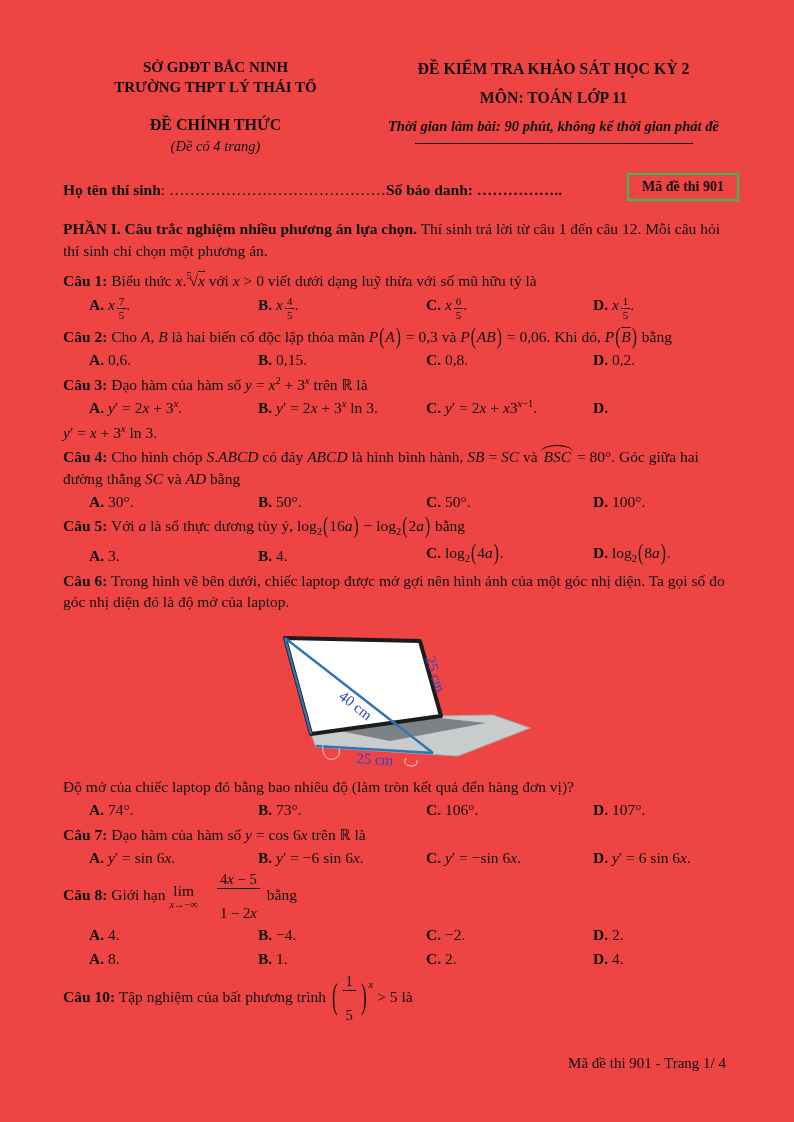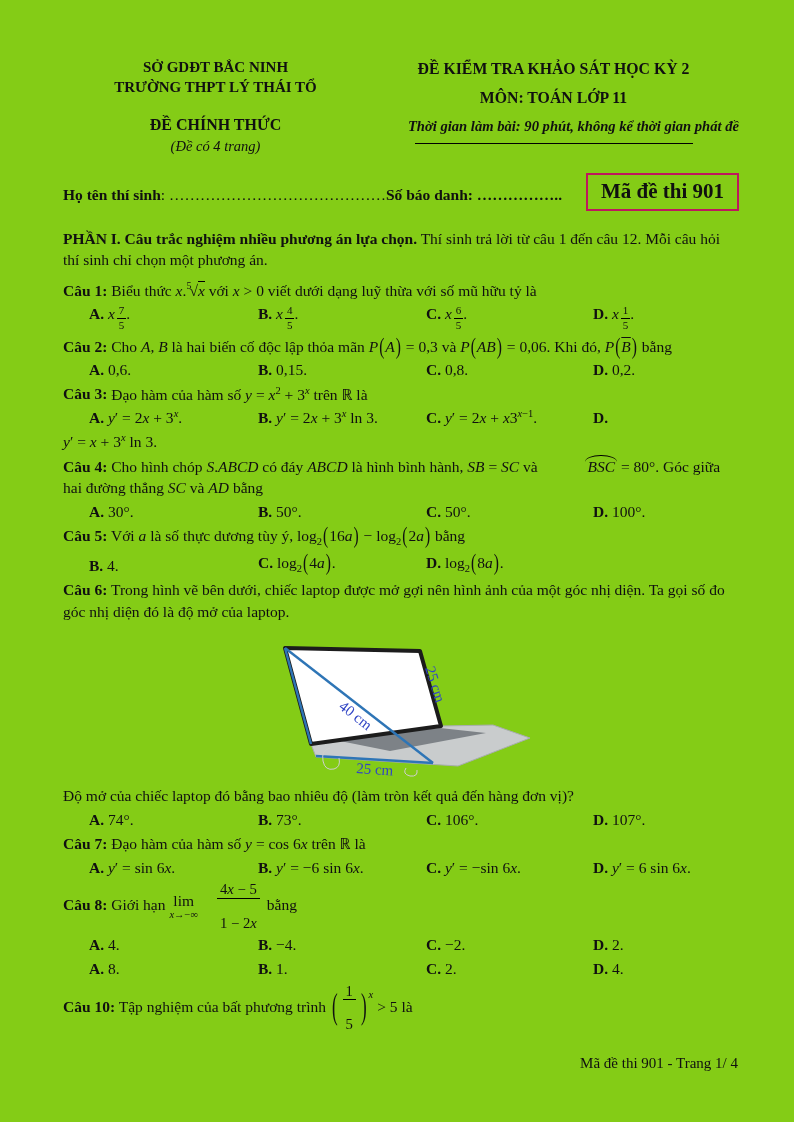--- a/index.html
+++ b/index.html
@@ -1,69 +1,69 @@
 <!DOCTYPE html>
 <html style="--fig-line: #2e75b6; --fig-label: #3145c5;"><head>
 <meta charset="utf-8">
 <style>
   html,body { margin:0; padding:0; background:#888; }
   .page {
-    width:794px; height:1122px; margin:0 auto; background:#84cc16;
+    width:794px; height:1122px; margin:0 auto; background:#ef4444;
     font-family:"Liberation Serif", serif; font-size:15.5px; color:#101010;
     padding:58px 55px 0 63px; box-sizing:border-box; position:relative; line-height:1.38;
   }
   b, .b { font-weight:bold; }
 
   
   .hdr { display:flex; }
   .h-left { width:305px; text-align:center; }
   .h-right { flex:1; text-align:center; }
   .h-left .l1, .h-left .l2 { font-weight:bold; font-size:15px; line-height:1.3; }
   .h-left .l3 { font-weight:bold; font-size:16px; margin-top:17px; }
   .h-left .l4 { font-style:italic; font-size:14.5px; }
   .h-right .r1 { font-weight:bold; font-size:15.8px; }
   .h-right .r2 { font-weight:bold; font-size:15.8px; margin-top:7px; }
-  .h-right .r3 { font-weight:bold; font-style:italic; font-size:14.6px; margin-top:7px;text-align:right; }
+  .h-right .r3 { font-weight:bold; font-style:italic; font-size:14.6px; margin-top:7px; }
   .h-rule { width:278px; border-top:1.6px solid #000; margin:7px auto 0; }
 
   
   .cand { display:flex; justify-content:space-between; align-items:center; margin-top:22px; }
-  .code-box { border:2px solid #be185d; padding:2px 13px 3px; font-weight:bold; font-size:21px; margin-top:-5px; }
+  .code-box { border:2px solid #22c55e; padding:2px 13px 3px; font-weight:bold; font-size:14px; margin-top:-5px; }
 
   .part { margin:17px 0 8px; }
 
   .question { margin-bottom:3px; }
   .question p { margin:2px 0; }
   .opts { display:grid; grid-template-columns:169px 168px 167px 1fr; padding-left:26px; margin:2px 0 3px; align-items:end; }
   .okey { font-weight:bold; }
   .q-cont { padding-left:0; }
 
   
   sup { font-size:10.5px; }
   sub { font-size:10.5px; }
   .sfrac { display:inline-flex; flex-direction:column; align-items:center; font-size:11px; line-height:1.25; vertical-align:5px; margin-left:2px; }
   .sfrac .n { border-bottom:1px solid #000; padding:0 2px; }
   .dfrac { display:inline-flex; flex-direction:column; align-items:center; font-size:0.95em; line-height:1.15; vertical-align:middle; margin:0 3px;gap:16px; }
   .dfrac .n { border-bottom:1px solid #000; padding:0 3px; }
   .bp { display:inline-block; transform:scaleY(1.45); margin:0 1px; }
   .bigp { display:inline-block; transform:scaleY(2.1); margin:0 2px; font-size:1.1em; }
   .hexp { font-size:10.5px; vertical-align:14px; }
   .bar { text-decoration:overline; }
-  .hat { position:relative; padding:0 2px;margin-left:44px; }
+  .hat { position:relative; padding:0 2px; }
   .hat::before { content:''; position:absolute; left:0; right:0; top:-3px; height:6px;
     border-top:1.4px solid #000; border-radius:50% 50% 0 0 / 100% 100% 0 0; }
   .ridx { font-size:10px; vertical-align:7px; margin-right:-2px; }
   .rad { border-top:1px solid #000; }
   .lim { display:inline-flex; flex-direction:column; align-items:center; line-height:1.05; vertical-align:middle; margin-right:16px; }
   .lim .limsub { font-size:10.5px; }
 
   .fig-slot { margin:4px 0 2px 215px; }
   .figlab { font-family:"Liberation Serif", serif; font-size:15px; fill:var(--fig-label,#3145c5); }
 
-  .footer { position:absolute; right:56px; bottom:48px; font-size:15px; }
+  .footer { position:absolute; right:68px; bottom:48px; font-size:15px; }
 </style>
 </head>
 <body>
 
 <div class="page">
 
   <div class="hdr">
     <div class="h-left">
       <div class="l1">SỞ GDĐT BẮC NINH</div>
       <div class="l2">TRƯỜNG THPT LÝ THÁI TỔ</div>
@@ -141,20 +141,21 @@
           <span class="opt"><b class="okey">B. </b><span>50°.</span></span>
           <span class="opt"><b class="okey">C. </b><span>50°.</span></span>
           <span class="opt"><b class="okey">D. </b><span>100°.</span></span>
         </div>
 
   </div>
       <div class="question">
     <p class="q-body"><b class="q-label">Câu 5:</b> <span class="q-text">Với <i>a</i> là số thực dương tùy ý, log<sub>2</sub><span class="bp">(</span>16<i>a</i><span class="bp">)</span> − log<sub>2</sub><span class="bp">(</span>2<i>a</i><span class="bp">)</span> bằng</span></p>
 
     <div class="opts">
+          <span class="opt"><b class="okey">A. </b><span>3.</span></span>
           <span class="opt"><b class="okey">B. </b><span>4.</span></span>
           <span class="opt"><b class="okey">C. </b><span>log<sub>2</sub><span class="bp">(</span>4<i>a</i><span class="bp">)</span>.</span></span>
           <span class="opt"><b class="okey">D. </b><span>log<sub>2</sub><span class="bp">(</span>8<i>a</i><span class="bp">)</span>.</span></span>
         </div>
 
   </div>
       <div class="question">
     <p class="q-body"><b class="q-label">Câu 6:</b> <span class="q-text">Trong hình vẽ bên dưới, chiếc laptop được mở gợi nên hình ảnh của một góc nhị diện. Ta gọi số đo góc nhị diện đó là độ mở của laptop.</span></p>
     <div class="fig-slot"><svg width="262" height="152" viewBox="0 0 262 152" xmlns="http://www.w3.org/2000/svg">
     <polygon points="33,118 163,100 215,99 252,112 180,140 38,131" fill="#c9cccd" stroke="#a8adb0" stroke-width="1"></polygon>

